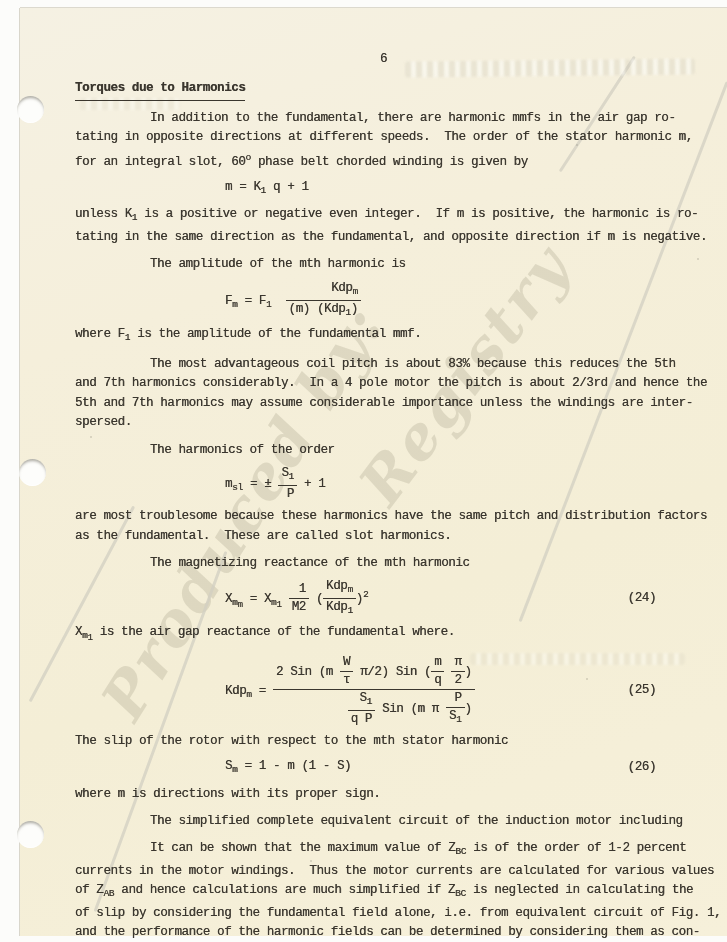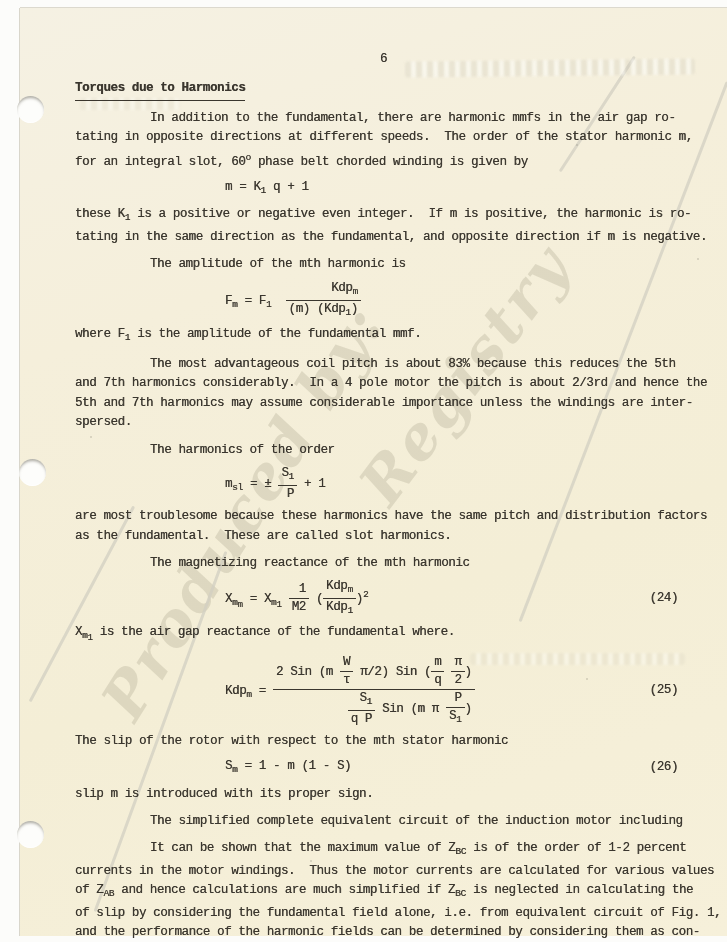--- a/index.html
+++ b/index.html
@@ -37,21 +37,21 @@
   .pagenum{text-align:center;margin-top:12px;}
   .heading{margin-top:10px;display:inline-block;border-bottom:1.3px solid #3a362e;padding-bottom:1px;font-weight:bold;}
   .para{margin-top:5px;}
   .line{white-space:pre;}
   .find{padding-left:75px;margin-top:8px;}
   .sub{font-size:9.5px;vertical-align:-3px;letter-spacing:-0.3px;}
   .ss{font-size:9px;vertical-align:-5px;letter-spacing:-0.3px;}
   .sup{font-size:9.5px;vertical-align:5px;letter-spacing:-0.3px;}
   .eq{position:relative;margin:6px 0 4px 0;padding-left:150px;white-space:pre;}
   .eq-body{display:inline-block;}
-  .eqno{position:absolute;right:14px;top:50%;transform:translateY(-50%);}
+  .eqno{position:absolute;right:36px;top:50%;transform:translateY(-50%);}
   .frac{display:inline-block;vertical-align:middle;text-align:right;line-height:15px;}
   .num{display:block;border-bottom:1.3px solid #3a362e;padding:0 3px 1px 3px;}
   .den{display:block;padding:1px 3px 0 3px;}
 </style>
 </head>
 <body>
 
 <div class="scan">
   <div class="sheet">
     <div class="wm wm1">Produced by:</div>
@@ -78,21 +78,21 @@
         <span class="heading">Torques due to Harmonics</span>
       </div>
       <div id="blocks-host">
           <div class="para">
             <div class="line find"><span>In addition to the fundamental, there are harmonic mmfs in the air gap ro-</span></div>
             <div class="line"><span>tating in opposite directions at different speeds.  The order of the stator harmonic m,</span></div>
             <div class="line"><span>for an integral slot, 60</span><span class="sup">o</span><span> phase belt chorded winding is given by</span></div>
           </div>
           <div class="eq"><span class="eq-body"><span>m = K</span><span class="sub">1</span><span> q + 1</span></span></div>
           <div class="para">
-            <div class="line"><span>these K</span><span class="sub">1</span><span> is a positive or negative even integer.  If m is positive, the harmonic is ro-</span></div>
+            <div class="line"><span>unless K</span><span class="sub">1</span><span> is a positive or negative even integer.  If m is positive, the harmonic is ro-</span></div>
             <div class="line"><span>tating in the same direction as the fundamental, and opposite direction if m is negative.</span></div>
           </div>
           <div class="para">
             <div class="line find"><span>The amplitude of the mth harmonic is</span></div>
           </div>
           <div class="eq"><span class="eq-body"><span>F</span><span class="sub">m</span><span> = F</span><span class="sub">1</span><span>  </span><span class="frac"><span class="num"><span>Kdp</span><span class="sub">m</span></span><span class="den"><span>(m) (Kdp</span><span class="sub">1</span><span>)</span></span></span></span></div>
           <div class="para">
             <div class="line"><span>where F</span><span class="sub">1</span><span> is the amplitude of the fundamental mmf.</span></div>
           </div>
           <div class="para">
@@ -115,21 +115,21 @@
           <div class="eq"><span class="eq-body"><span>X</span><span class="sub">m</span><span class="ss">m</span><span> = X</span><span class="sub">m</span><span class="ss">1</span><span> </span><span class="frac"><span class="num"><span>1</span></span><span class="den"><span>M2</span></span></span><span> (</span><span class="frac"><span class="num"><span>Kdp</span><span class="sub">m</span></span><span class="den"><span>Kdp</span><span class="sub">1</span></span></span><span>)</span><span class="sup">2</span></span><span class="eqno">(24)</span></div>
           <div class="para">
             <div class="line"><span>X</span><span class="sub">m</span><span class="ss">1</span><span> is the air gap reactance of the fundamental where.</span></div>
           </div>
           <div class="eq"><span class="eq-body"><span>Kdp</span><span class="sub">m</span><span> = </span><span class="frac"><span class="num"><span>2 Sin (m </span><span class="frac"><span class="num"><span>W</span></span><span class="den"><span>τ</span></span></span><span> π/2) Sin (</span><span class="frac"><span class="num"><span>m</span></span><span class="den"><span>q</span></span></span><span> </span><span class="frac"><span class="num"><span>π</span></span><span class="den"><span>2</span></span></span><span>)</span></span><span class="den"><span class="frac"><span class="num"><span>S</span><span class="sub">1</span></span><span class="den"><span>q P</span></span></span><span> Sin (m π </span><span class="frac"><span class="num"><span>P</span></span><span class="den"><span>S</span><span class="sub">1</span></span></span><span>)</span></span></span></span><span class="eqno">(25)</span></div>
           <div class="para">
             <div class="line"><span>The slip of the rotor with respect to the mth stator harmonic</span></div>
           </div>
           <div class="eq"><span class="eq-body"><span>S</span><span class="sub">m</span><span> = 1 - m (1 - S)</span></span><span class="eqno">(26)</span></div>
           <div class="para">
-            <div class="line"><span>slip m is introduced with its proper sign.</span></div>
+            <div class="line"><span>where m is directions with its proper sign.</span></div>
           </div>
           <div class="para">
             <div class="line find"><span>The simplified complete equivalent circuit of the induction motor including</span></div>
           </div>
           <div class="para">
             <div class="line find"><span>It can be shown that the maximum value of Z</span><span class="sub">BC</span><span> is of the order of 1-2 percent</span></div>
             <div class="line"><span>currents in the motor windings.  Thus the motor currents are calculated for various values</span></div>
             <div class="line"><span>of Z</span><span class="sub">AB</span><span> and hence calculations are much simplified if Z</span><span class="sub">BC</span><span> is neglected in calculating the</span></div>
             <div class="line"><span>of slip by considering the fundamental field alone, i.e. from equivalent circuit of Fig. 1,</span></div>
             <div class="line"><span>and the performance of the harmonic fields can be determined by considering them as con-</span></div>

